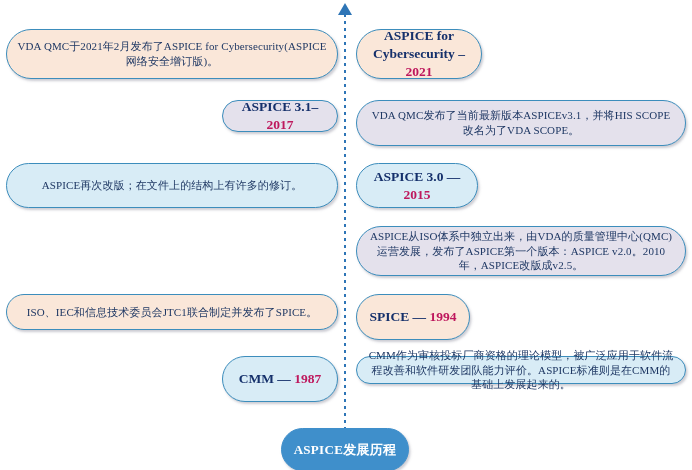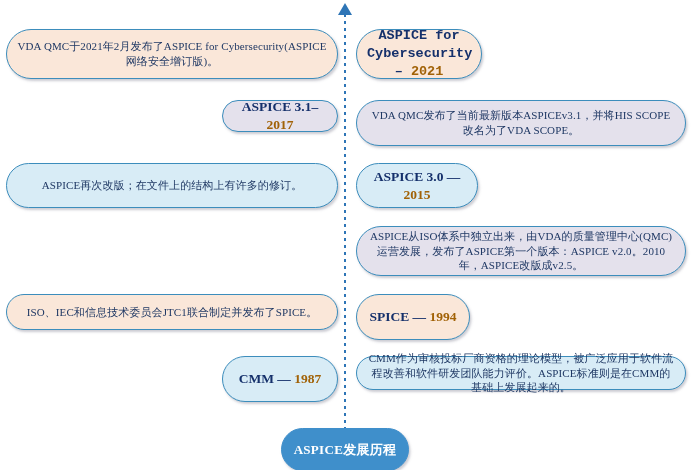--- a/index.html
+++ b/index.html
@@ -73,42 +73,42 @@
     font-size: 11px;
     color: #1f3864;
     letter-spacing: 0.1px;
   }
   .label .txt {
     font-size: 13.5px;
     font-weight: bold;
     color: #15306b;
   }
   .label .yr {
-    color: #a16207;
+    color: #be185d;
     font-weight: bold;
   }
   .title-pill .txt {
     font-size: 13px;
     font-weight: bold;
     color: #ffffff;
     letter-spacing: 0.3px;
   }
 </style>
 </head>
 <body>
 
 <div id="canvas">
 
   <div class="axis-arrow"></div>
   <div class="axis-line"></div>
 
   <div class="node desc fill-peach" style="left:6px; top:29px; width:332px; height:50px;">
     <span class="txt">VDA QMC于2021年2月发布了ASPICE for Cybersecurity(ASPICE网络安全增订版)。</span>
   </div>
-  <div class="node label fill-peach" style="left:356px; top:29px; width:126px; height:50px;font-family:Liberation Mono, monospace;">
+  <div class="node label fill-peach" style="left:356px; top:29px; width:126px; height:50px;">
     <span class="txt">
       <span>ASPICE for</span><br>
       <span>Cybersecurity – </span><span class="yr">2021</span>
     </span>
   </div>
 
   <div class="node label fill-lav" style="left:222px; top:100px; width:116px; height:32px;">
     <span class="txt">
       <span>ASPICE 3.1–</span><span class="yr">2017</span>
     </span>
@@ -137,21 +137,21 @@
     <span class="txt">
       <span>SPICE — </span><span class="yr">1994</span>
     </span>
   </div>
 
   <div class="node label fill-ice" style="left:222px; top:356px; width:116px; height:46px;">
     <span class="txt">
       <span>CMM — </span><span class="yr">1987</span>
     </span>
   </div>
-  <div class="node desc fill-ice" style="left:356px; top:356px; width:330px; height:34px;">
+  <div class="node desc fill-ice" style="left:356px; top:356px; width:330px; height:28px;">
     <span class="txt">CMM作为审核投标厂商资格的理论模型，被广泛应用于软件流程改善和软件研发团队能力评价。ASPICE标准则是在CMM的基础上发展起来的。</span>
   </div>
 
   <div class="node title-pill fill-blue" style="left:281px; top:428px; width:128px; height:43px;">
     <span class="txt">ASPICE发展历程</span>
   </div>
 
 </div>
 
 </body></html>

